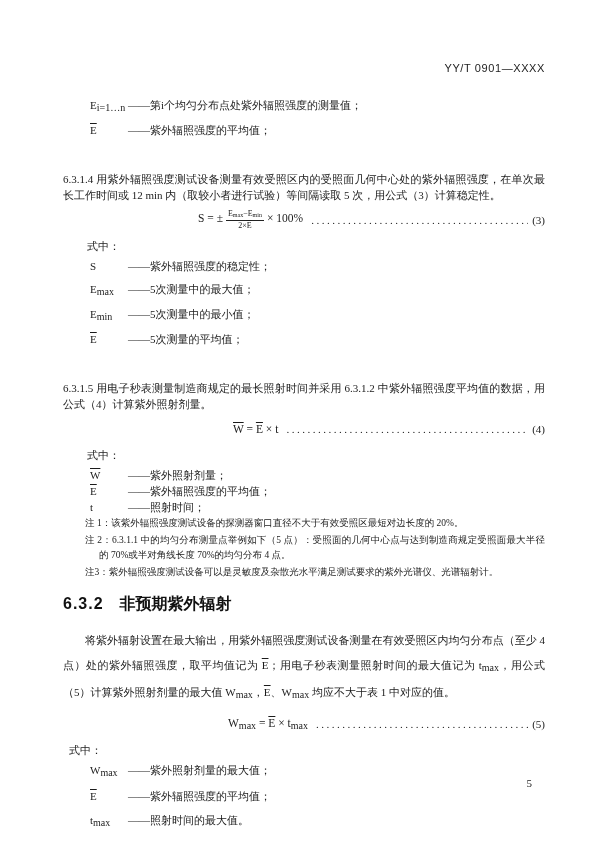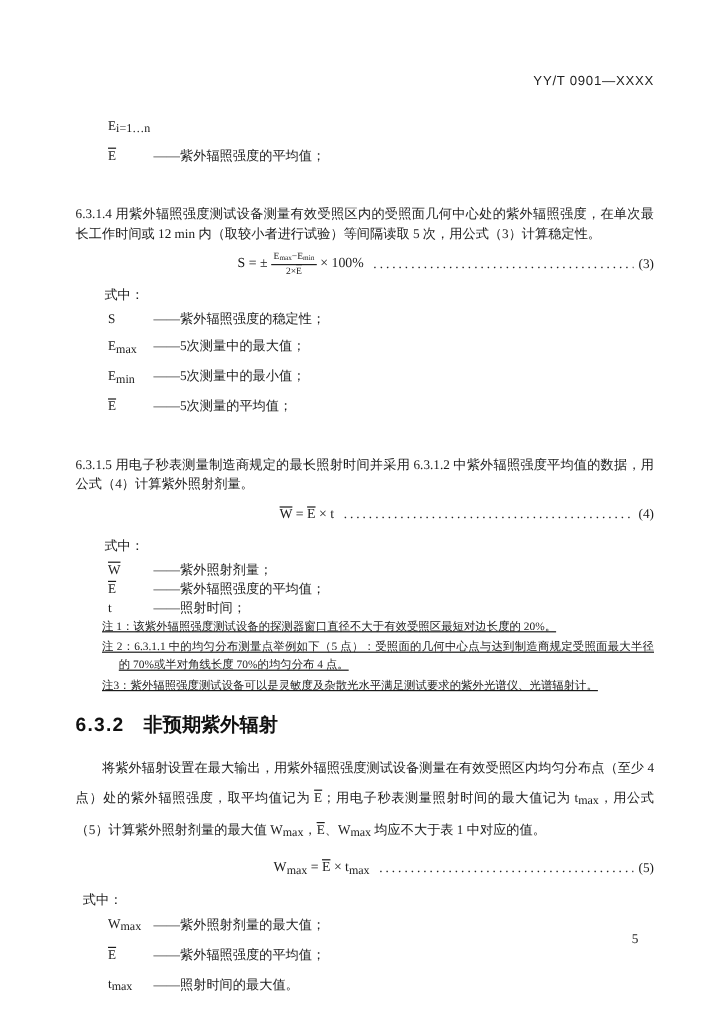--- a/index.html
+++ b/index.html
@@ -10,59 +10,60 @@
     font-family:"Liberation Serif","DejaVu Serif",serif;
     font-size:11px; color:#1b1b1b;
   }
   .doc-header {
     text-align:right; font-family:"Liberation Sans","DejaVu Sans",sans-serif;
     font-size:11px; letter-spacing:.6px; color:#222; margin-bottom:24px;
   }
   .def { display:flex; align-items:baseline; line-height:15px; margin-left:27px; }
   .deflist-a .def { margin-bottom:8px; }
   .deflist-b .def { margin-bottom:1px; }
-  .deflist-c .def { margin-bottom:9px;align-items:center; }
+  .deflist-c .def { margin-bottom:9px; }
   .def .sym { min-width:38px; flex:0 0 auto; }
   .sb { font-size:10px; vertical-align:-2px; }
   .ov { text-decoration:overline; }
   .clause { line-height:16px; text-align:justify; margin-bottom:3px;margin-top:33px; }
   .where { margin:0 0 5px 24px; line-height:15px; }
   .where.flush { margin-left:6px; }
   .formula { display:flex; align-items:center; margin:5px 0 7px 0; height:24px; }
   .fsp { flex:0 0 auto; }
   .fbody { flex:0 0 auto; white-space:nowrap; font-size:11.5px; }
   .frac { display:inline-flex; flex-direction:column; text-align:center;
           vertical-align:middle; font-size:8px; line-height:1.25; margin:0 3px; }
   .frac .num { border-bottom:1px solid #222; padding:0 2px; }
   .sb2 { font-size:6px; vertical-align:-1px; }
   .dots { flex:1 1 auto; overflow:hidden; white-space:nowrap; letter-spacing:2.5px;
           margin:0 4px 0 8px; color:#222; }
   .fnum { flex:0 0 auto; }
   .indent-para { line-height:16px; text-align:justify; text-indent:2em; margin-bottom:5px; }
   .note { font-size:9.5px; line-height:15.5px; text-align:justify;
-          margin-left:22px; padding-left:14px; text-indent:-14px; margin-bottom:1px;text-decoration:underline; }
+          margin-left:22px; padding-left:14px; text-indent:-14px; margin-bottom:1px; }
   .heading { font-family:"Liberation Sans","DejaVu Sans",sans-serif; font-weight:bold;
              font-size:16px; color:#111; margin:14px 0 13px 0; }
   .heading .hnum { margin-right:16px; letter-spacing:1px; }
   .heading-633 { margin-top:17px; }
   .para-632 { line-height:25px; text-align:justify; text-indent:2em; margin-bottom:3px; }
   .footer-page { position:absolute; top:777px; right:68px; font-size:11px; color:#222; }
 </style>
 </head>
 <body>
 
 <div class="page">
 
   <div class="doc-header">
     <span>YY/T 0901—XXXX</span>
   </div>
 
   <div class="deflist-a">
     <div class="def">
       <span class="sym"><span>E</span><span class="sb">i=1…n</span></span>
+      <span>——第i个均匀分布点处紫外辐照强度的测量值；</span>
     </div>
     <div class="def">
       <span class="sym"><span class="ov">E</span></span>
       <span>——紫外辐照强度的平均值；</span>
     </div>
   </div>
 
   <p class="clause">6.3.1.4 用紫外辐照强度测试设备测量有效受照区内的受照面几何中心处的紫外辐照强度，在单次最长工作时间或 12 min 内（取较小者进行试验）等间隔读取 5 次，用公式（3）计算稳定性。</p>
 
   <div class="formula">

